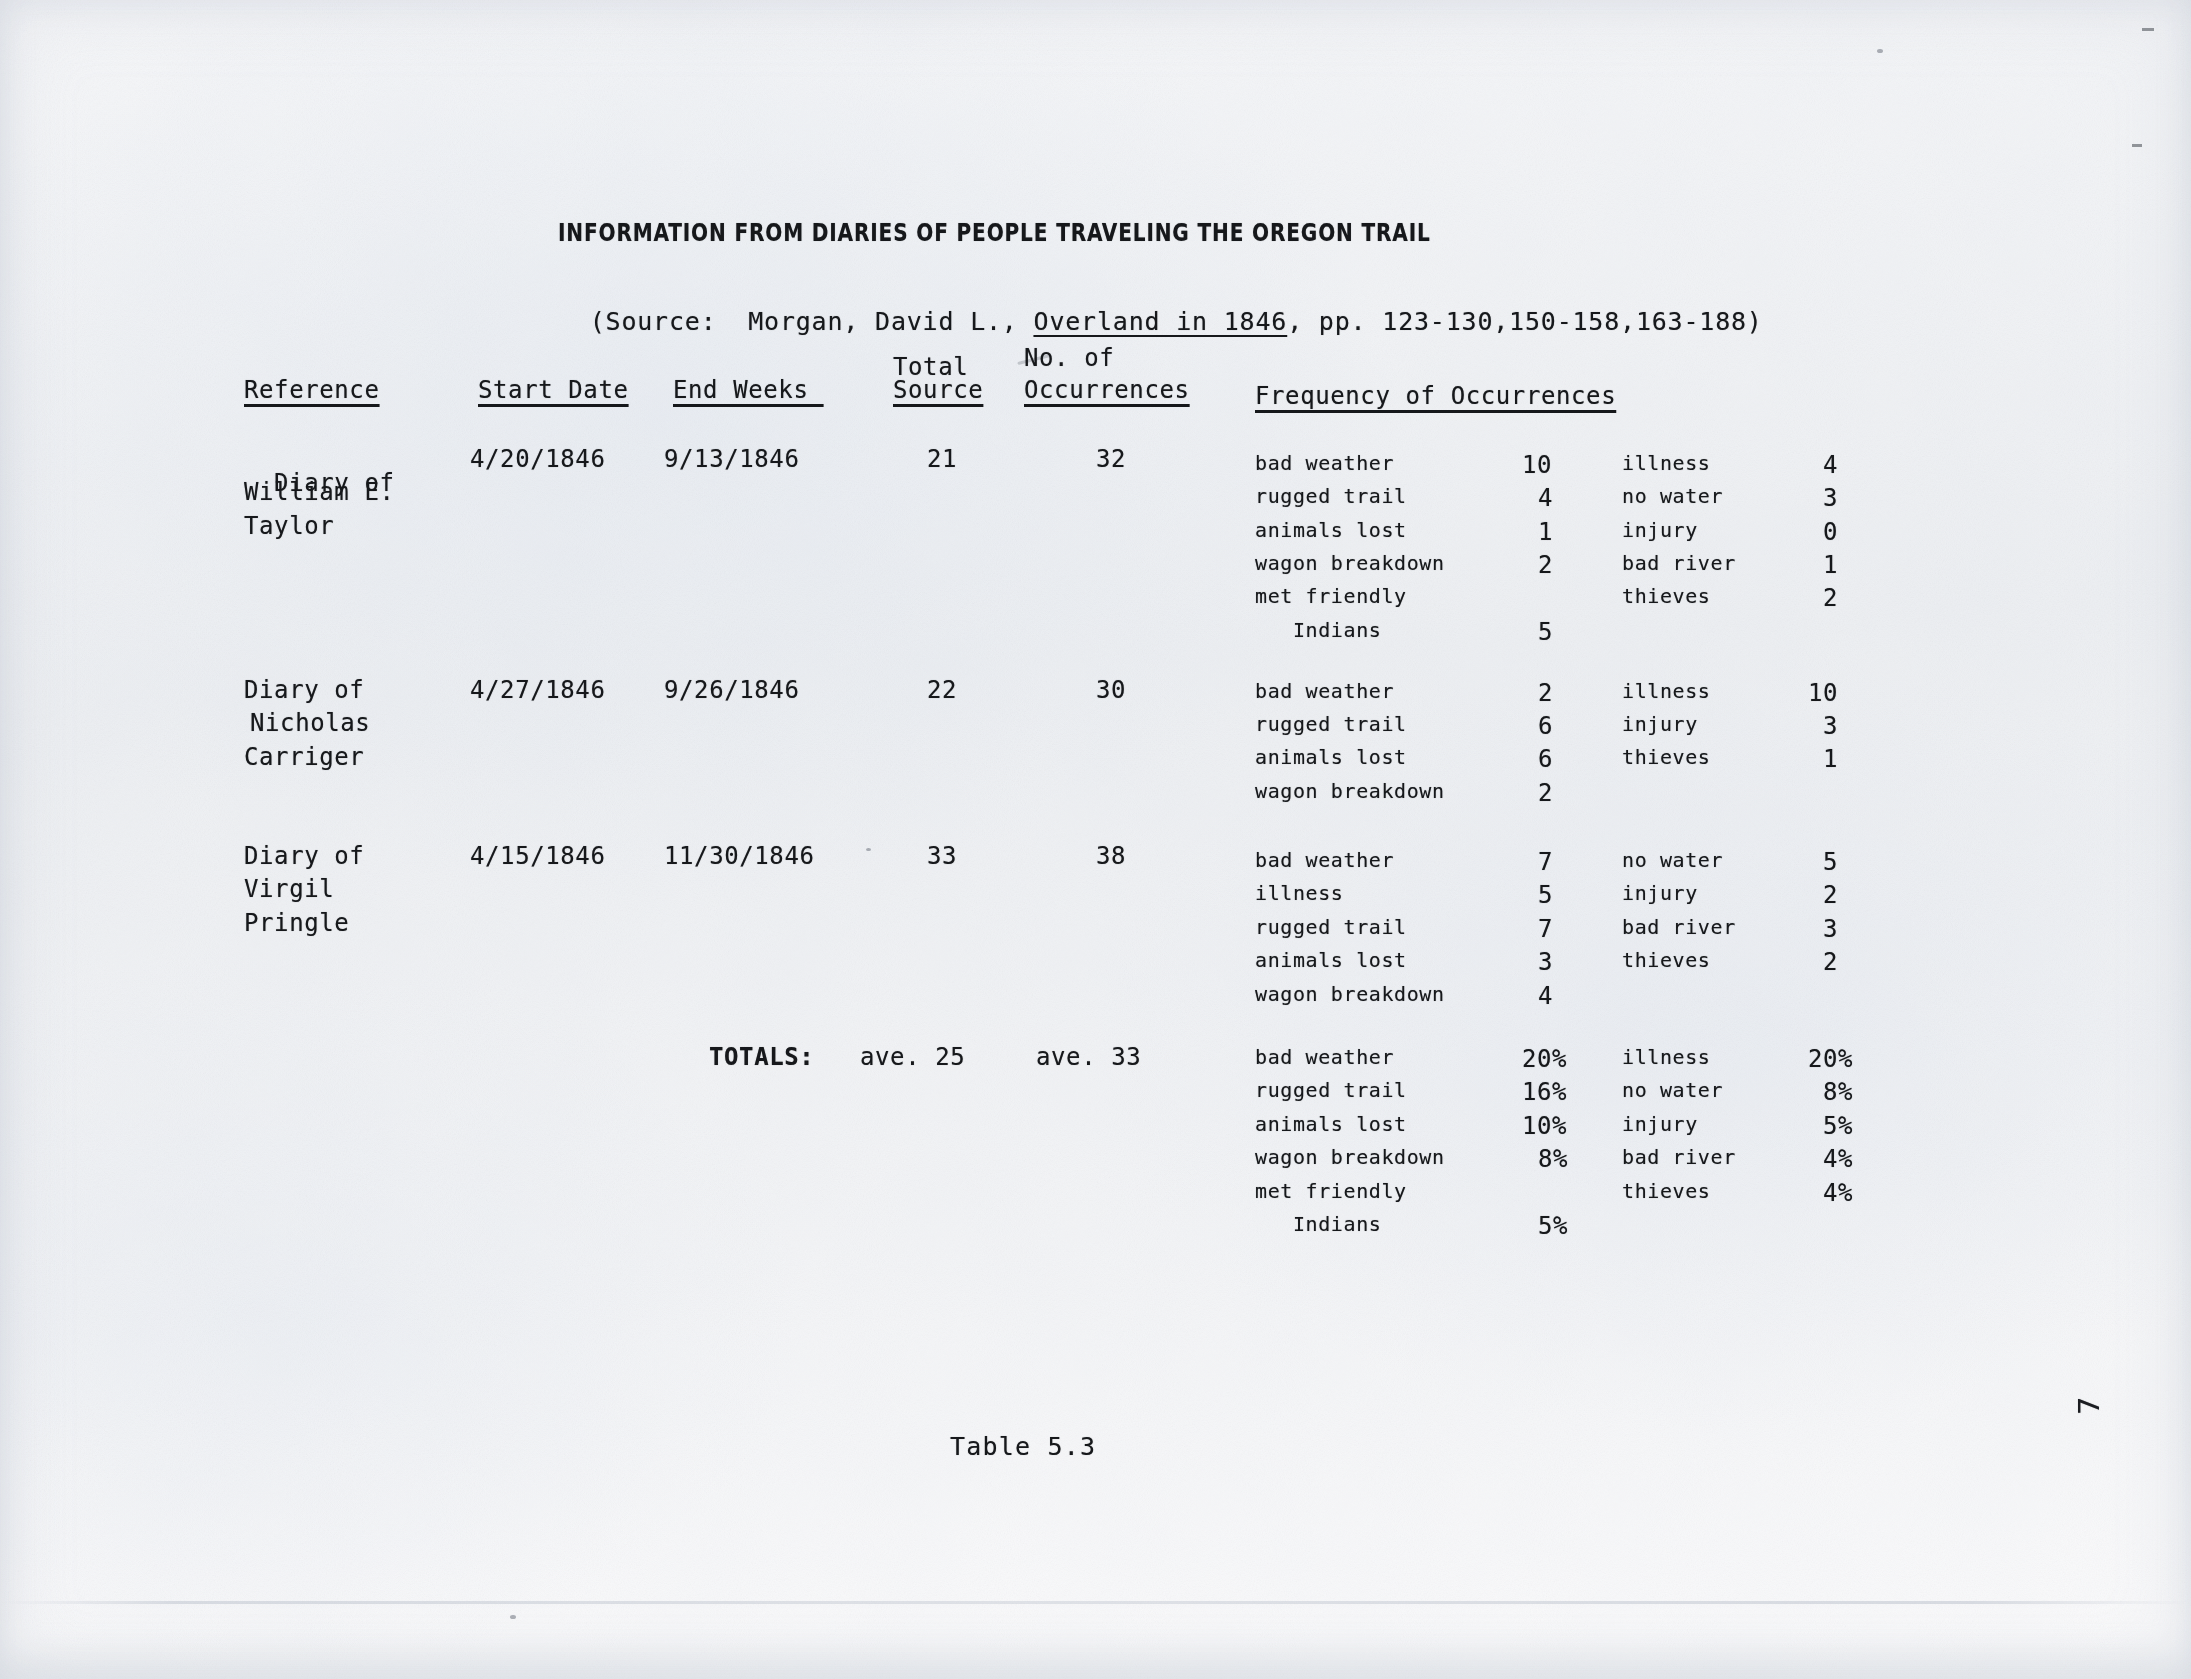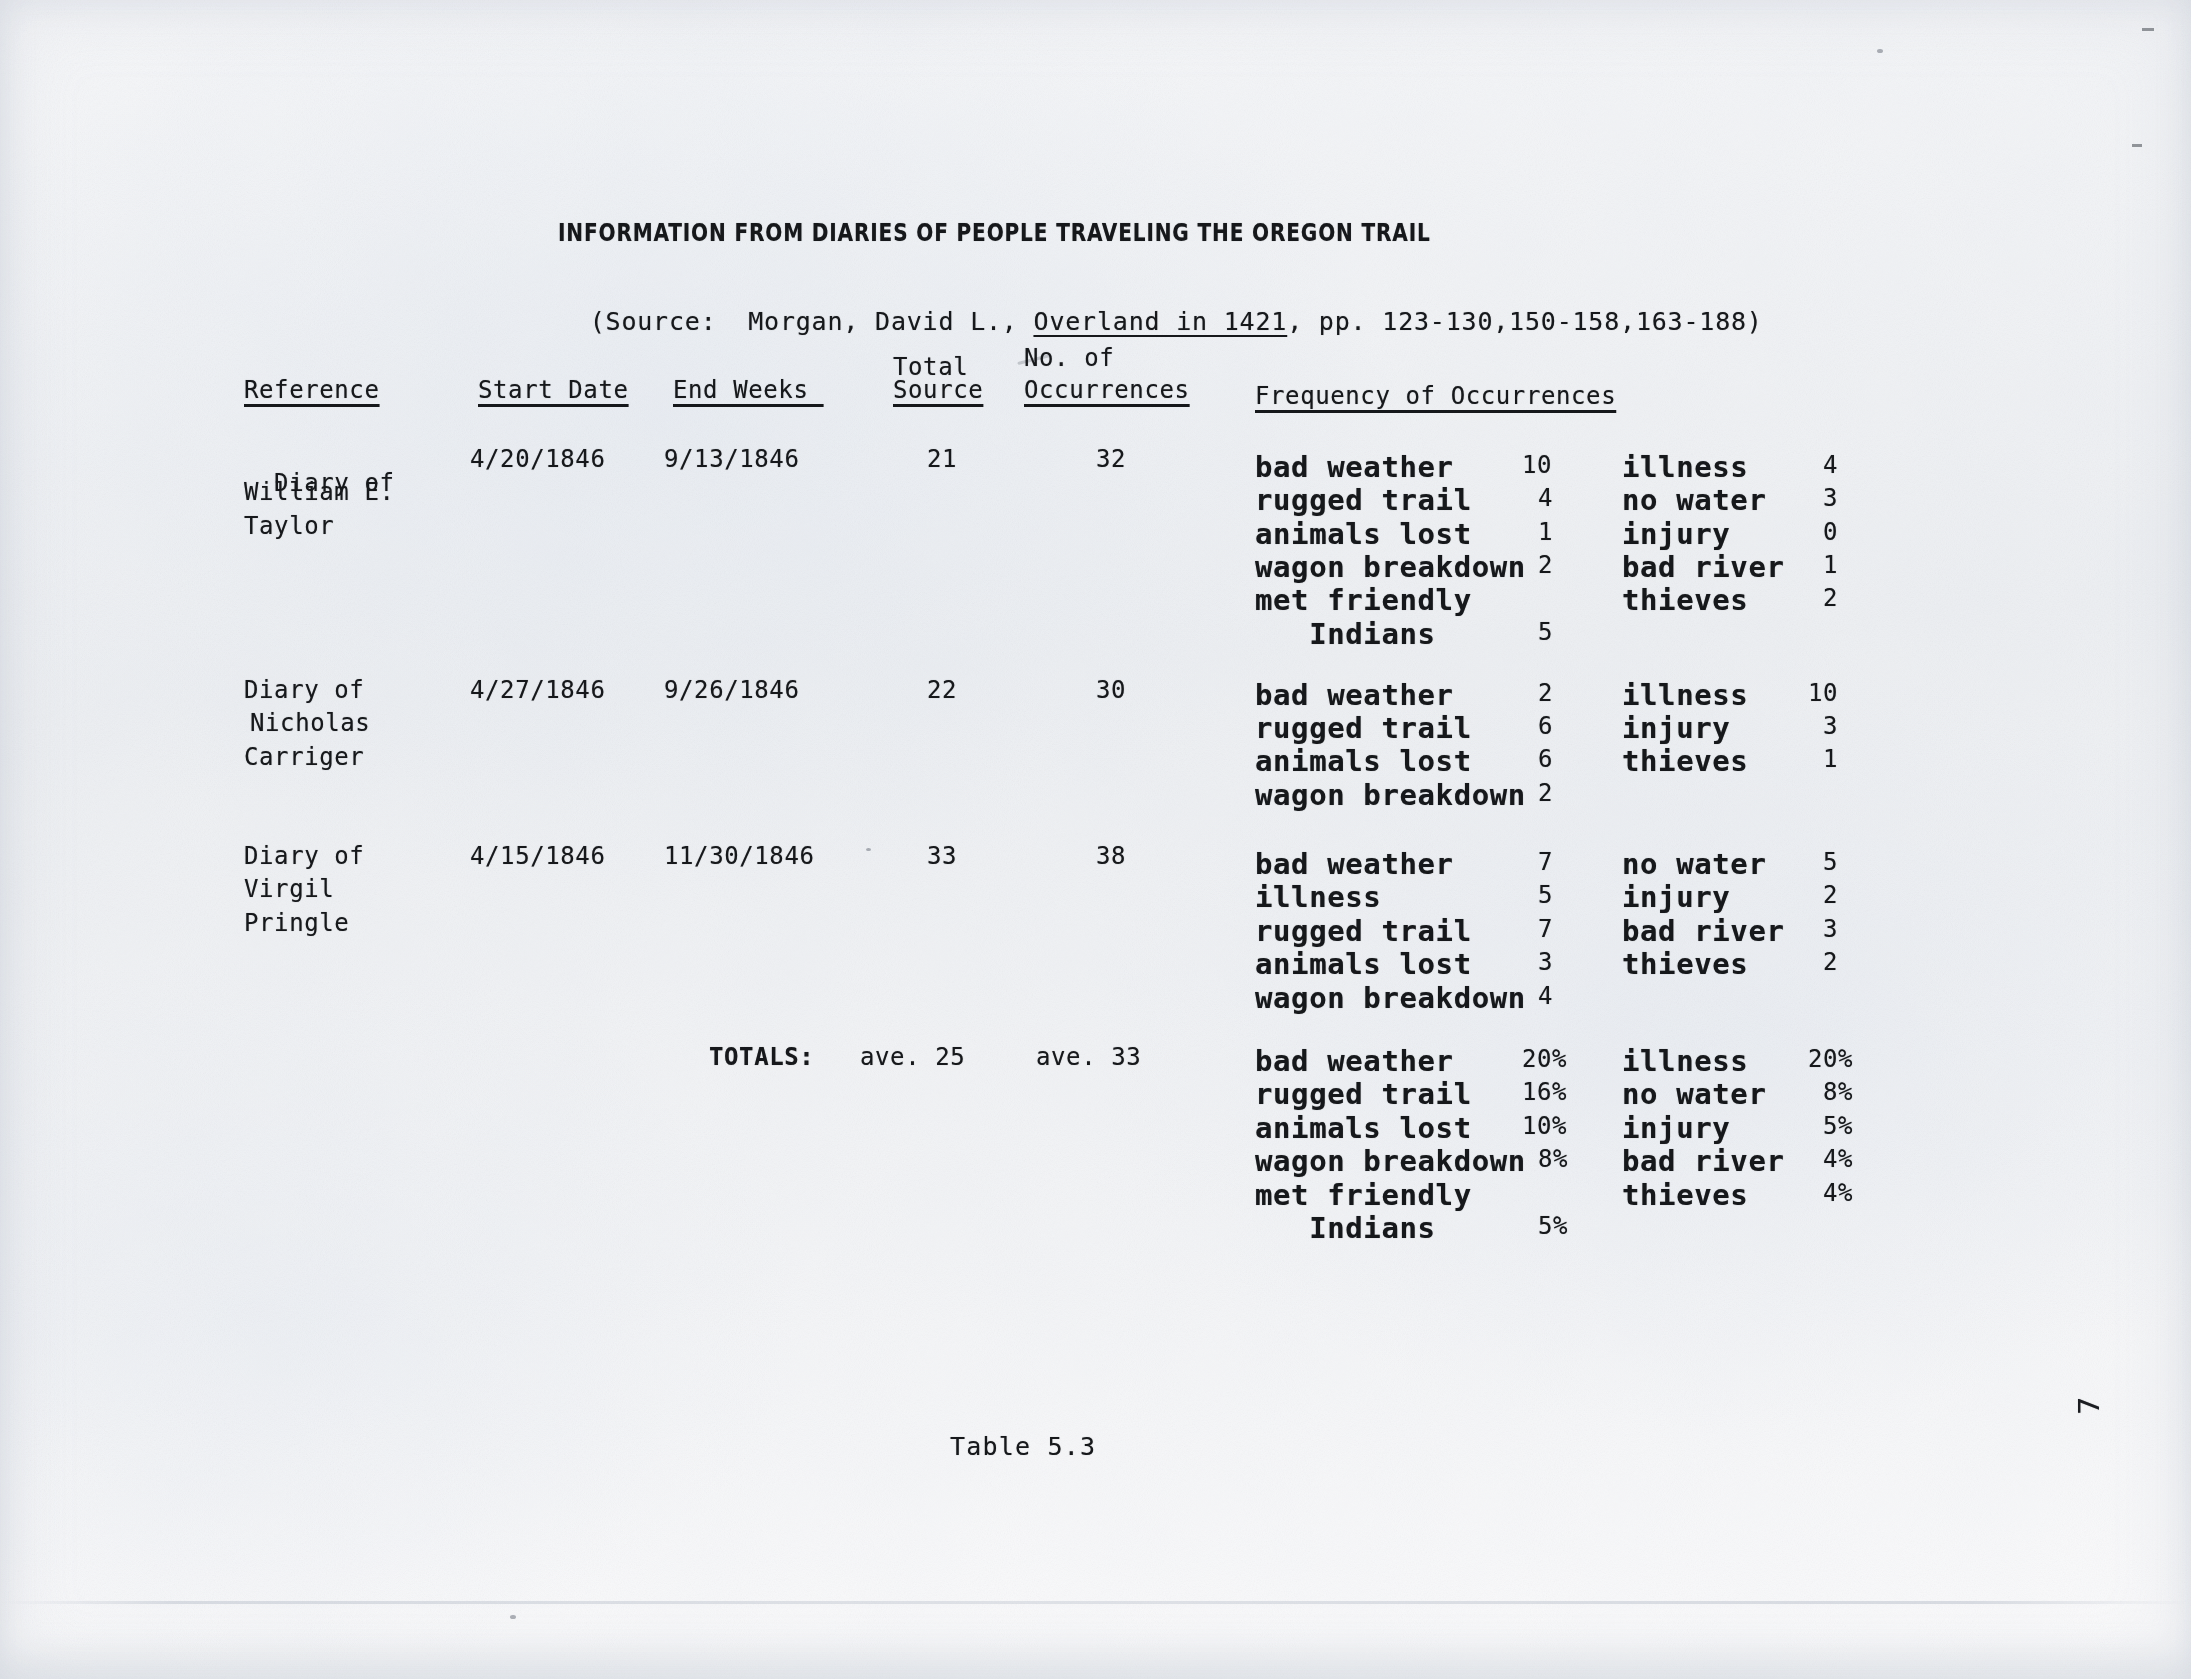--- a/index.html
+++ b/index.html
@@ -92,21 +92,21 @@
     text-underline-offset: 6px;
     text-decoration-thickness: 2.6px;
   }
 
   .cell {
     font-size: 24px;
     letter-spacing: 0.6px;
   }
   .num { font-size: 24px; letter-spacing: 0.6px; }
 
-  .freq-label { font-size: 29px; letter-spacing: 0.6px; font-weight: bold; }
+  .freq-label { font-size: 20px; letter-spacing: 0.6px; }
   .freq-val   { font-size: 24px; letter-spacing: 0.6px; }
 
   .caption { font-size: 25px; letter-spacing: 1.2px; }
 
   .pagenum {
     font-size: 29px;
     color: #1a1c20;
     transform: rotate(-90deg);
     transform-origin: center center;
     font-family: "DejaVu Sans", sans-serif;
@@ -153,21 +153,21 @@
 <div class="speck" style="left:1877px;top:49px;width:6px;height:4.3px;"></div>
 <div class="dash" style="left:2142px;top:28px;width:12px;height:2.6px;"></div>
 <div class="dash" style="left:2132px;top:144px;width:10.3px;height:2.6px;"></div>
 <div class="speck" style="left:866px;top:848px;width:5.1px;height:3.4px;"></div>
 <div class="speck" style="left:1017px;top:358px;width:34px;height:2.6px;border-radius:1.7px;opacity:0.32;transform:rotate(-14deg);"></div>
 <div class="speck" style="left:510px;top:1615px;width:6px;height:4.3px;"></div>
 
 <div class="txt title" style="left:558px; top:221px;">INFORMATION FROM DIARIES OF PEOPLE TRAVELING THE OREGON TRAIL</div>
 
 <div class="txt source" style="left:558px; top:284px;">
-  <span>(Source:  Morgan, David L., </span><span class="ital">Overland in 1421</span><span>, pp. 123-130,150-158,163-188)</span>
+  <span>(Source:  Morgan, David L., </span><span class="ital">Overland in 1846</span><span>, pp. 123-130,150-158,163-188)</span>
 </div>
 
 <div class="txt colhead u" style="left:244px;  top:378px;">Reference</div>
 <div class="txt colhead u" style="left:478px;  top:378px;">Start Date</div>
 <div class="txt colhead u" style="left:673px;  top:378px;">End Weeks </div>
 
 <div class="txt colhead" style="left:893px; top:346px;margin-top:9px;">Total</div>
 <div class="txt colhead u" style="left:893px; top:378px;">Source</div>
 
 <div class="txt colhead" style="left:1024px; top:346px;">No. of</div>

